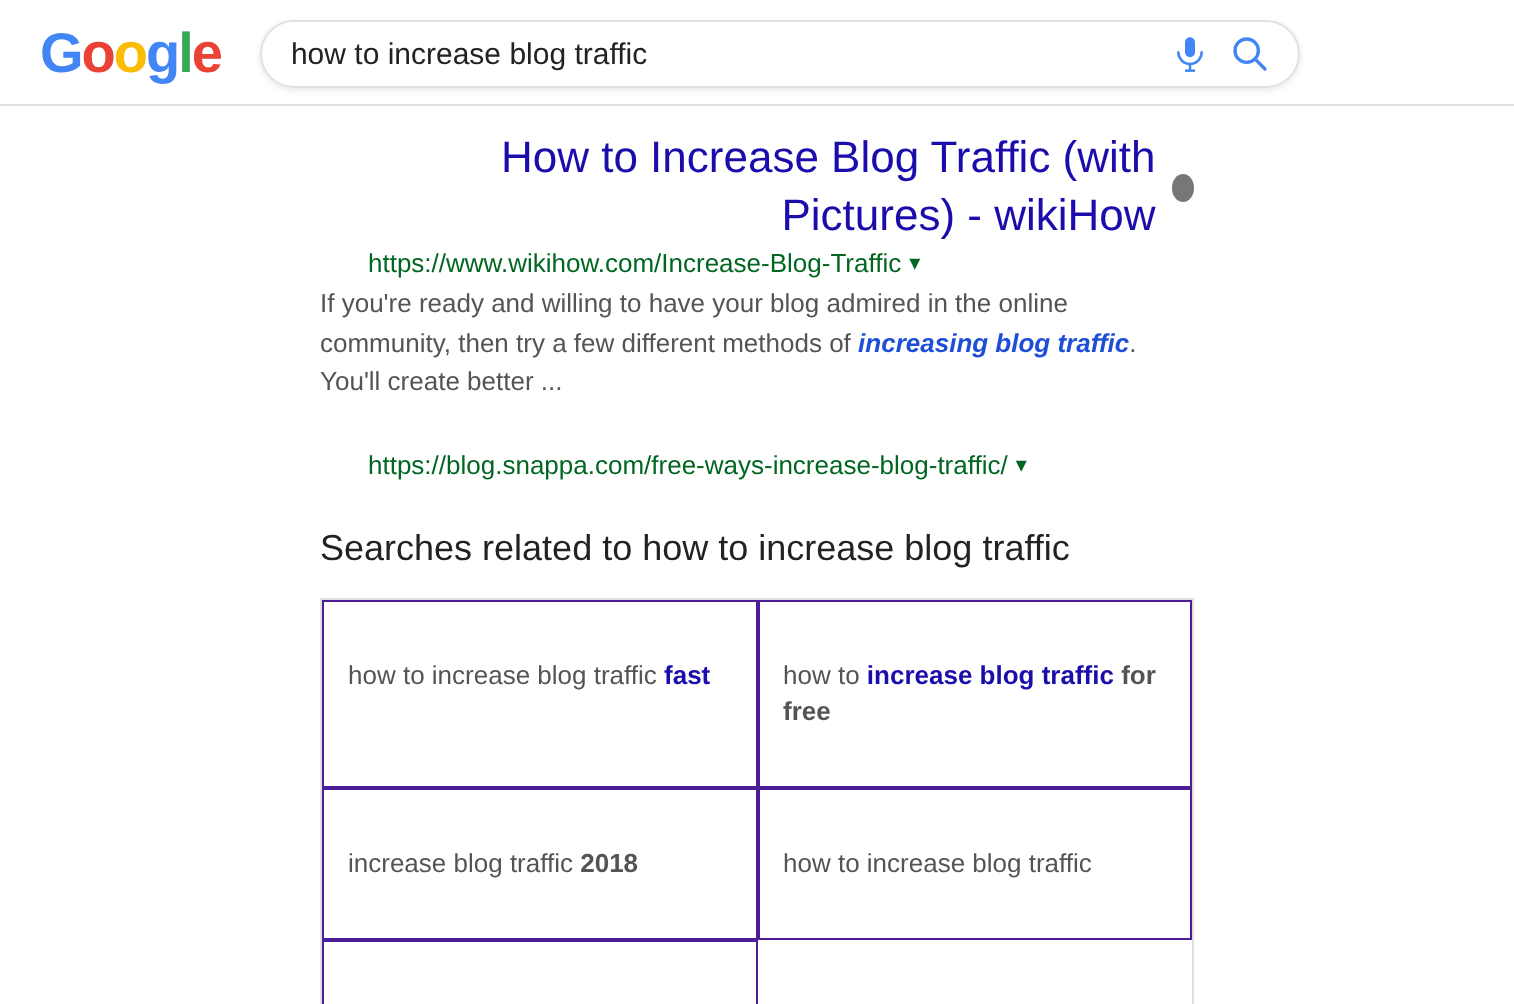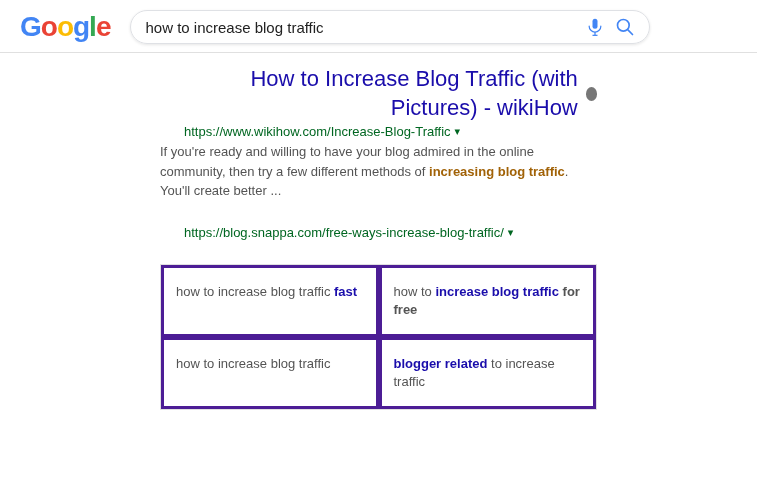--- a/index.html
+++ b/index.html
@@ -107,43 +107,43 @@
       vertical-align: middle;
       cursor: pointer;
     }
     .result-snippet {
       font-size: 13px;
       color: #545454;
       line-height: 1.5;
       margin-top: 3px;
       max-width: 580px;
     }
-    .result-snippet b { color: #a16207; }
+    .result-snippet b { color: #1d4ed8; font-style: italic; }
 
     
     .related-header {
       font-size: 18px;
       font-weight: normal;
       color: #222;
       margin-bottom: 14px;
       margin-top: 10px;
     }
     .related-grid {
       display: grid;
       grid-template-columns: 1fr 1fr;
       gap: 0;
       border: 1px solid #e0e0e0;
       border-collapse: collapse;
       max-width: 580px;
     }
     .related-item {
       font-size: 13px;
       color: #545454;
-      padding: 15px 12px;
-      border: 3px solid #4c1d95;
+      padding: 28px 12px;
+      border: 1px solid #4c1d95;
       cursor: pointer;
       line-height: 1.4;
     }
     .related-item a, .related-item span.link {
       color: #1a0dab;
       text-decoration: none;
       font-weight: bold;
       cursor: pointer;
     }
   </style>
@@ -193,28 +193,32 @@
   </div>
 
   <div class="result-item">
     <div class="result-url-row">
       <span class="result-url">https://blog.snappa.com/free-ways-increase-blog-traffic/</span>
       <span class="result-dropdown">▾</span>
     </div>
   </div>
 
   <div>
+    <div class="related-header">Searches related to how to increase blog traffic</div>
     <div class="related-grid">
       <div class="related-item">
         how to increase blog traffic <span class="link">fast</span>
       </div>
       <div class="related-item">
         how to <span class="link">increase blog traffic</span> <b>for free</b>
       </div>
       <div class="related-item">
+        increase blog traffic <b>2018</b>
+      </div>
+      <div class="related-item">
         how to increase blog traffic 
       </div>
       <div class="related-item">
         <span class="link">blogger related</span> to increase traffic
       </div>
 
     </div>
   </div>
 
 </div>

